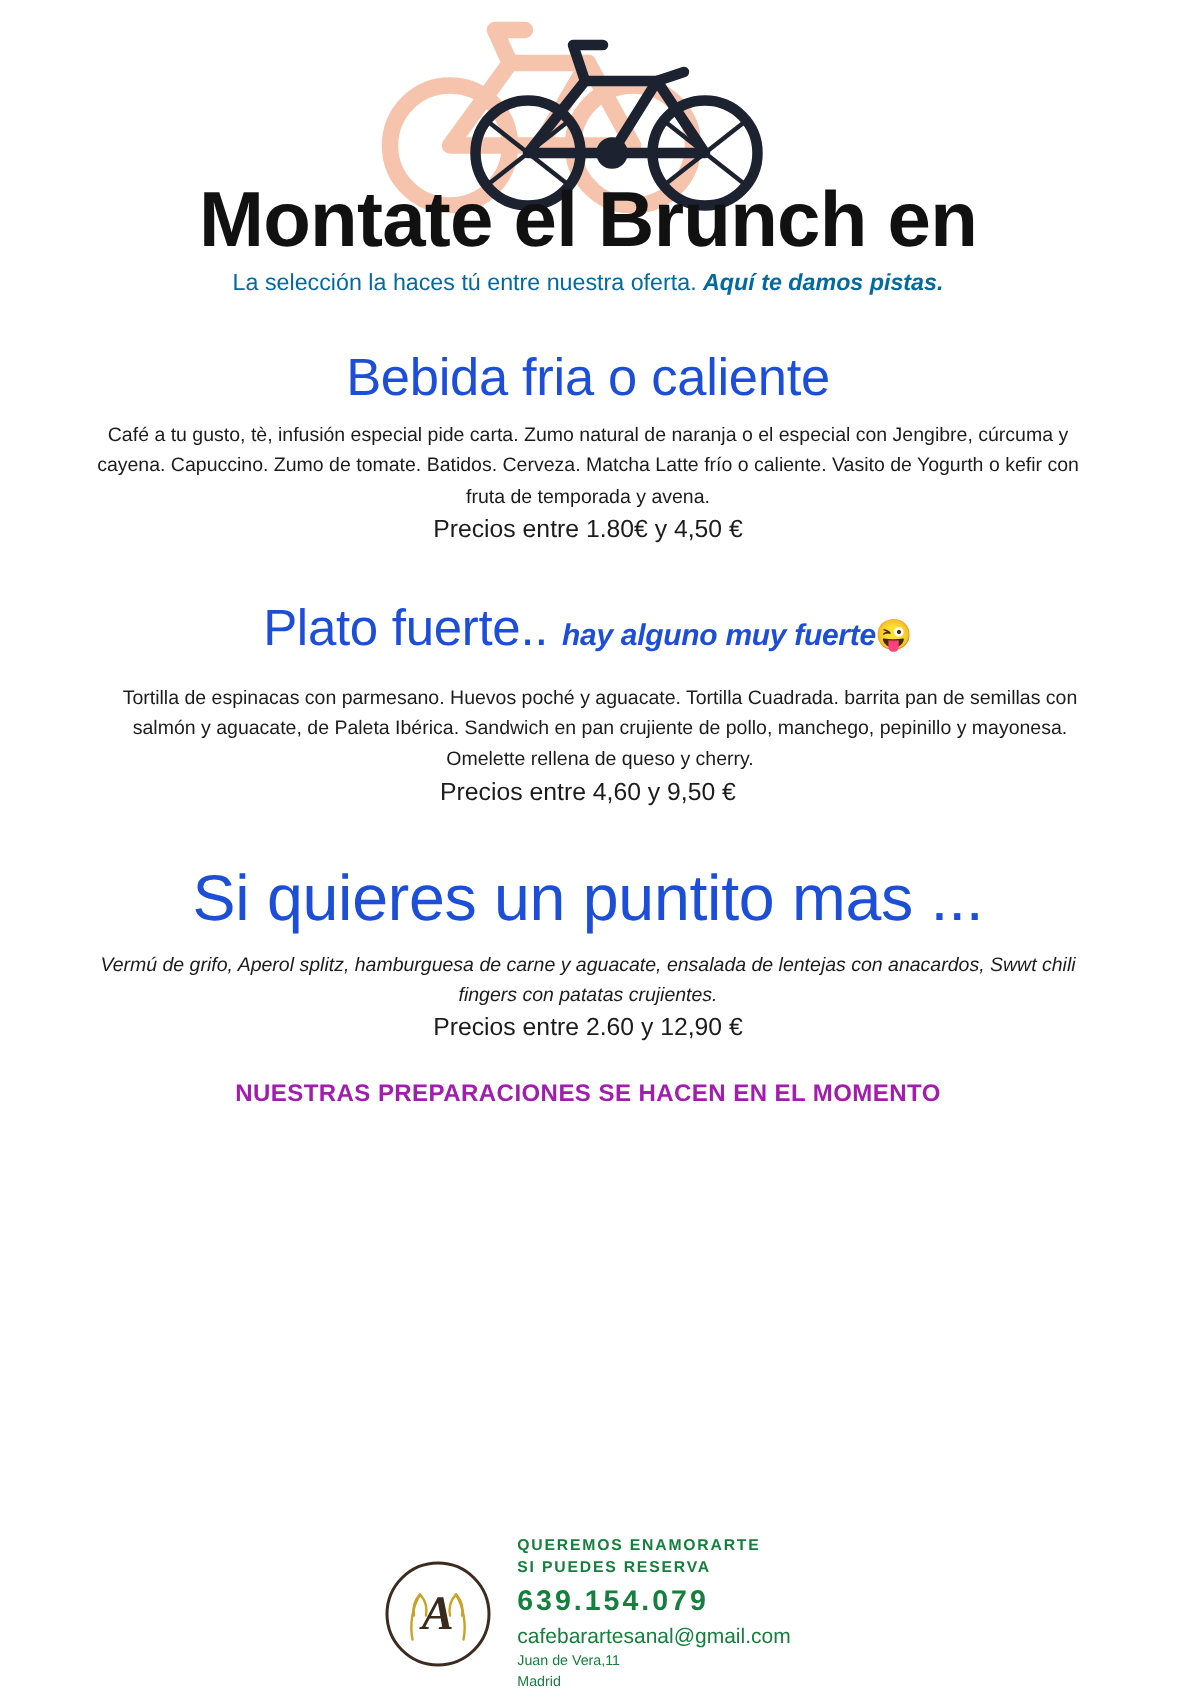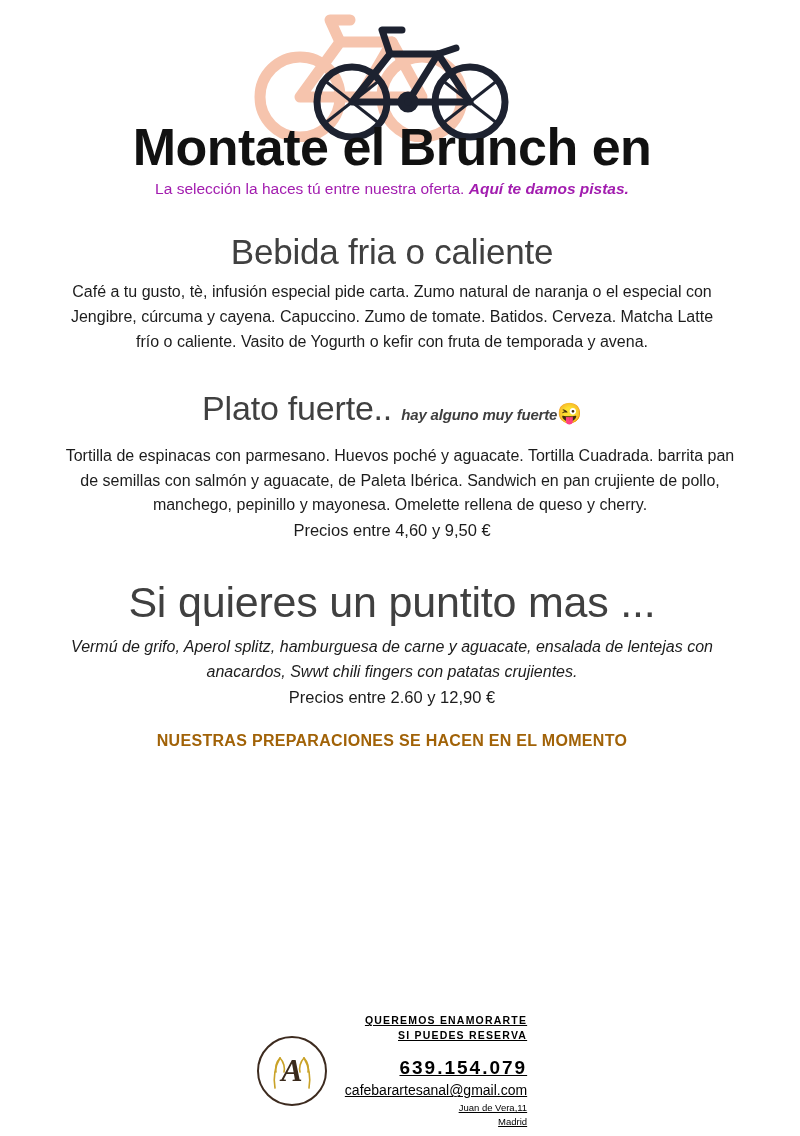--- a/index.html
+++ b/index.html
@@ -43,21 +43,21 @@
     padding-top: 120px;
     font-size: 52px;
     font-weight: 700;
     letter-spacing: -0.5px;
     line-height: 1.05;
     color: #111111;
   }
   .subtitle {
     margin: 4px 0 0 0;
     font-size: 15.5px;
-    color: #a21caf;
+    color: #0369a1;
     line-height: 1.25;
   }
   .subtitle .accent {
     font-weight: 700;
     font-style: italic;
   }
   .title-second {
     margin: 2px 0 0 0;
     font-size: 52px;
     font-weight: 700;
@@ -71,36 +71,36 @@
     margin: 0 auto;
     text-align: center;
   }
   .section {
     margin-top: 34px;
   }
   .section-title {
     margin: 0;
     font-size: 35px;
     font-weight: 400;
-    color: #404040;
+    color: #1d4ed8;
     line-height: 1.15;
     letter-spacing: -0.2px;
     text-align: center;
   }
   .section-title .note {
-    font-size: 15px;
+    font-size: 20px;
     font-weight: 700;
     font-style: italic;
   }
   .section-title .emoji {
     font-size: 20px;
   }
   .section-body {
     margin: 8px auto 0 auto;
-    font-size: 16px;
+    font-size: 13px;
     line-height: 1.55;
     color: #1c1c1c;
     max-width: 690px;
   }
   .section-price {
     margin: 0;
     font-size: 16.5px;
     line-height: 1.55;
     color: #1c1c1c;
   }
@@ -111,21 +111,21 @@
   .sec-extra  .section-body { max-width: 660px; font-style: italic; }
 
   .sec-main .section-title { font-size: 34px; }
   .sec-extra .section-title { font-size: 43px; }
 
   .highlight-line {
     margin: 22px 0 0 0;
     font-size: 16px;
     font-weight: 700;
     letter-spacing: 0.3px;
-    color: #a16207;
+    color: #a21caf;
     text-align: center;
   }
 
   
   .footer {
     position: absolute;
     left: 0;
     right: 0;
     bottom: 8px;
     display: flex;
@@ -148,40 +148,39 @@
     top: 50%;
     left: 50%;
     transform: translate(-50%, -52%);
     font-family: "Liberation Serif", serif;
     font-size: 32px;
     font-style: italic;
     font-weight: 700;
     color: #3a2a1c;
   }
   .footer-text {
-    text-align: right;
-    color: #000000;
+    text-align: left;
+    color: #15803d;
     line-height: 1.35;
-    text-decoration: underline;
   }
   .footer-l1 {
     font-size: 10.5px;
     font-weight: 700;
     letter-spacing: 1.2px;
   }
   .footer-l2 {
     font-size: 10.5px;
     font-weight: 700;
     letter-spacing: 1.2px;
   }
   .footer-phone {
     font-size: 19px;
     font-weight: 700;
     letter-spacing: 2px;
-    margin-top: 13px;
+    margin-top: 3px;
   }
   .footer-mail {
     font-size: 14px;
     margin-top: 1px;
   }
   .footer-addr {
     font-size: 9.5px;
     margin-top: 2px;
     line-height: 1.25;
   }
@@ -230,20 +229,21 @@
 
     <p class="subtitle"><span>La selección la haces tú entre nuestra oferta. </span><span class="accent">Aquí te damos pistas.</span></p>
 
   </div>
 
   <div class="content">
 
     <div class="section sec-drinks">
       <h3 class="section-title">Bebida fria o caliente</h3>
       <p class="section-body">Café a tu gusto, tè, infusión especial pide carta. Zumo natural de naranja o el especial con Jengibre, cúrcuma y cayena. Capuccino. Zumo de tomate. Batidos. Cerveza. Matcha Latte frío o caliente. Vasito de Yogurth o kefir con fruta de temporada y avena.</p>
+      <p class="section-price">Precios entre 1.80€ y 4,50 €</p>
     </div>
 
     <div class="section sec-main">
       <h3 class="section-title"><span>Plato fuerte..</span> <span class="note">hay alguno muy fuerte</span><span class="emoji">😜</span></h3>
       <p class="section-body">Tortilla de espinacas con parmesano. Huevos poché y aguacate. Tortilla Cuadrada. barrita pan de semillas con salmón y aguacate, de Paleta Ibérica. Sandwich en pan crujiente de pollo, manchego, pepinillo y mayonesa. Omelette rellena de queso y cherry.</p>
       <p class="section-price">Precios entre 4,60 y 9,50 €</p>
     </div>
 
 
     <div class="section sec-extra">

